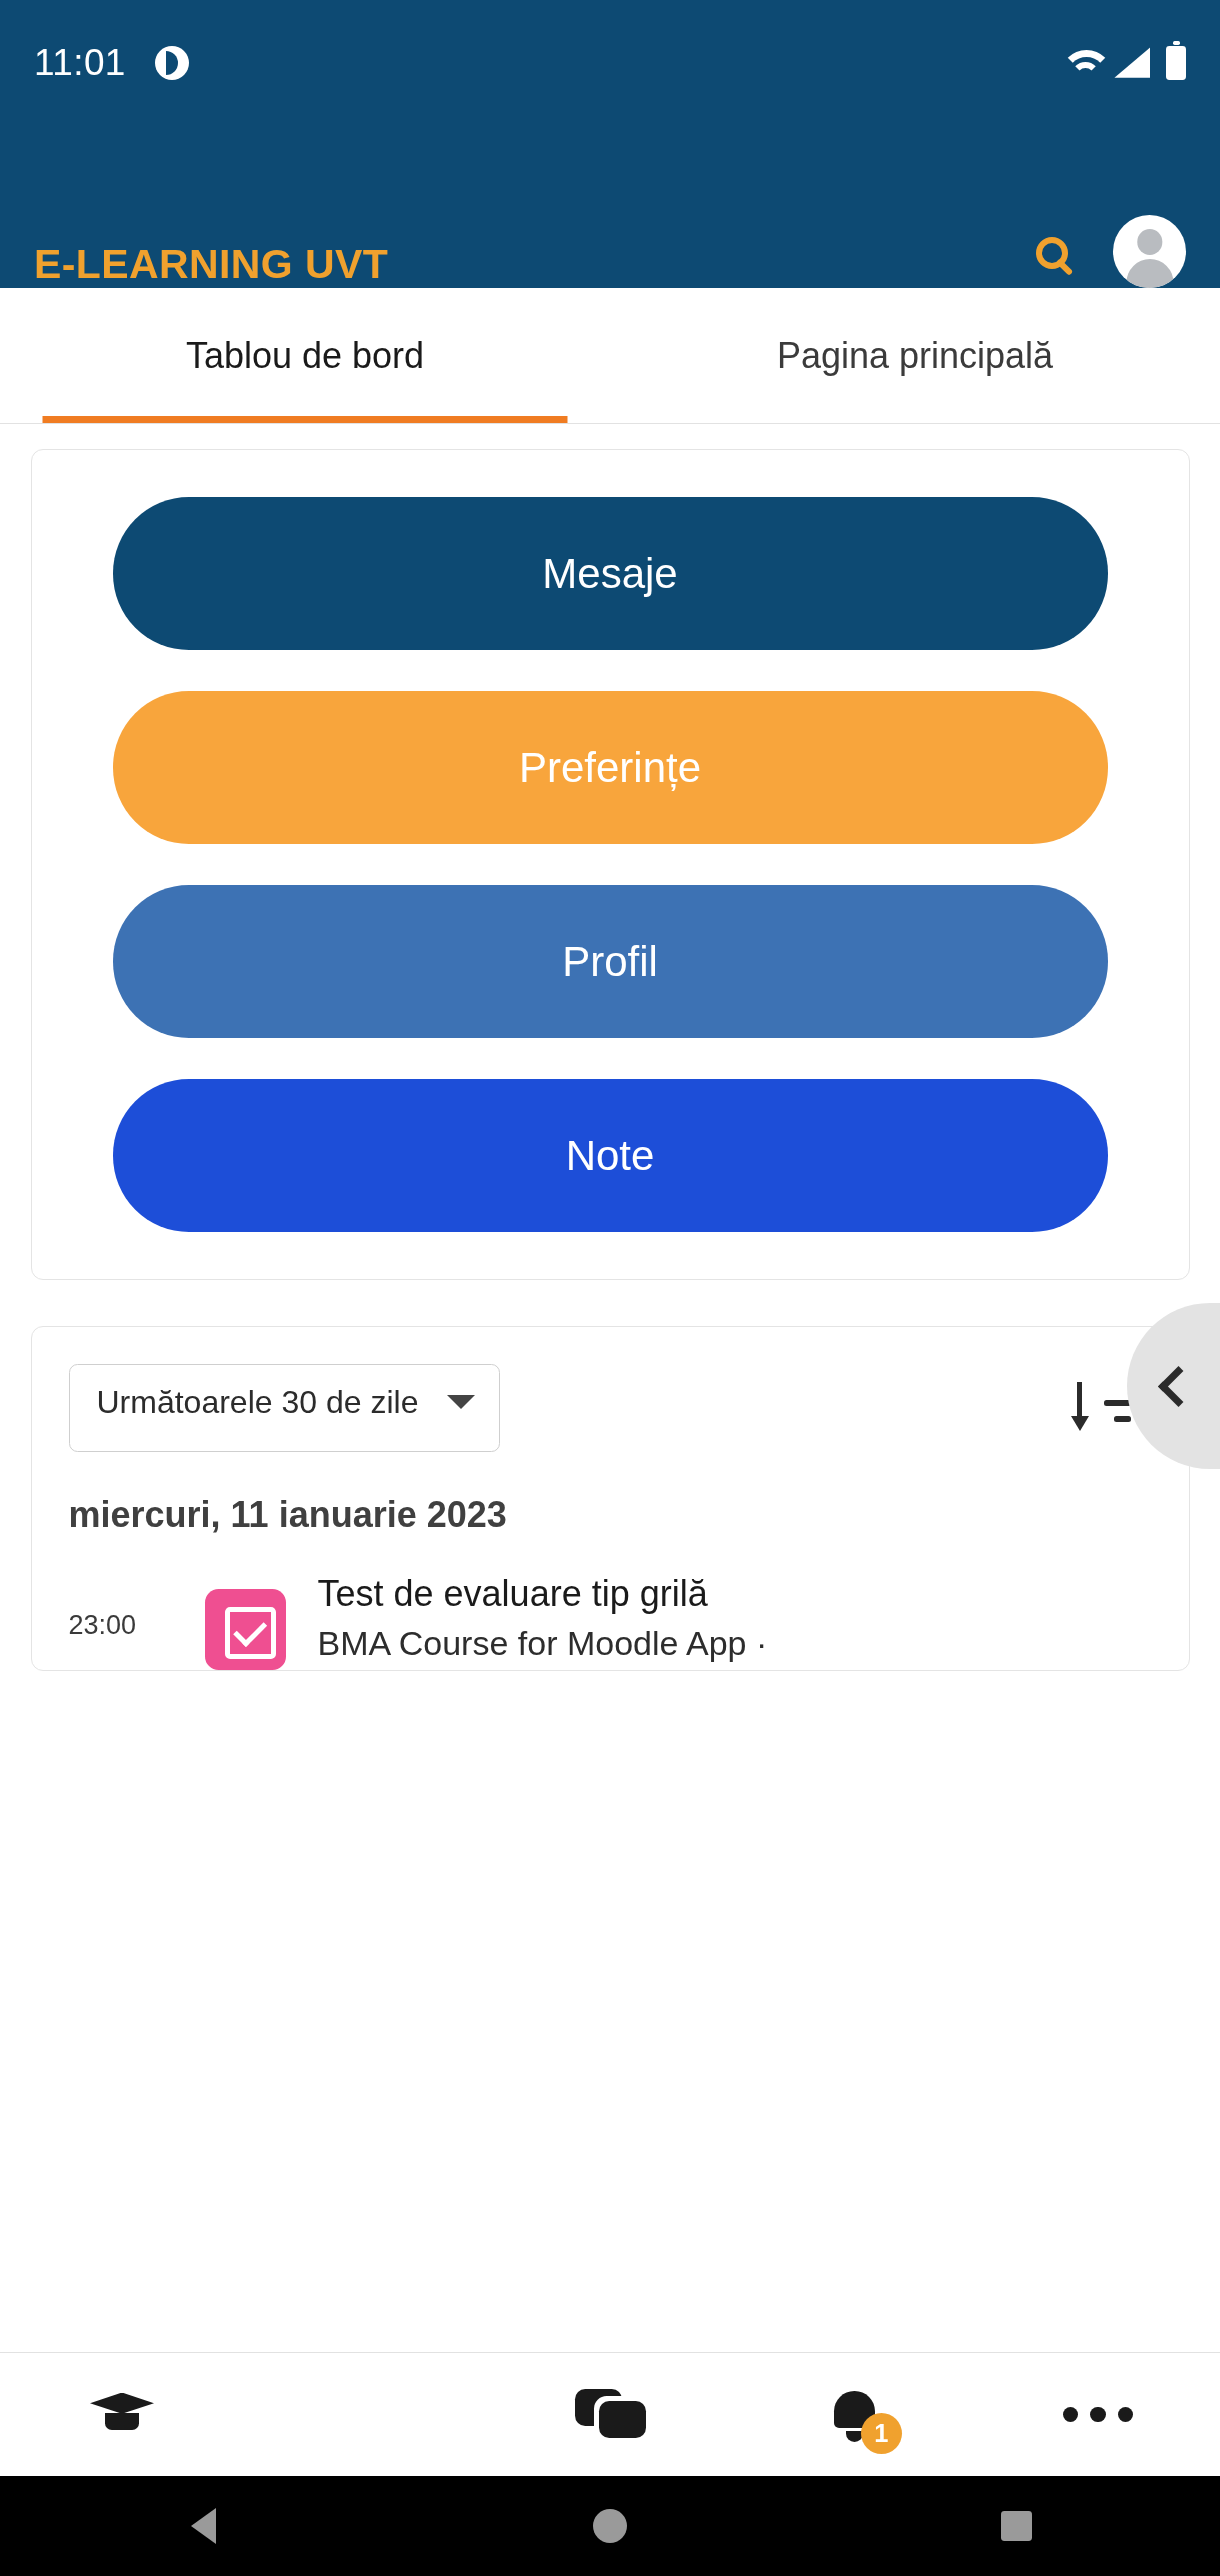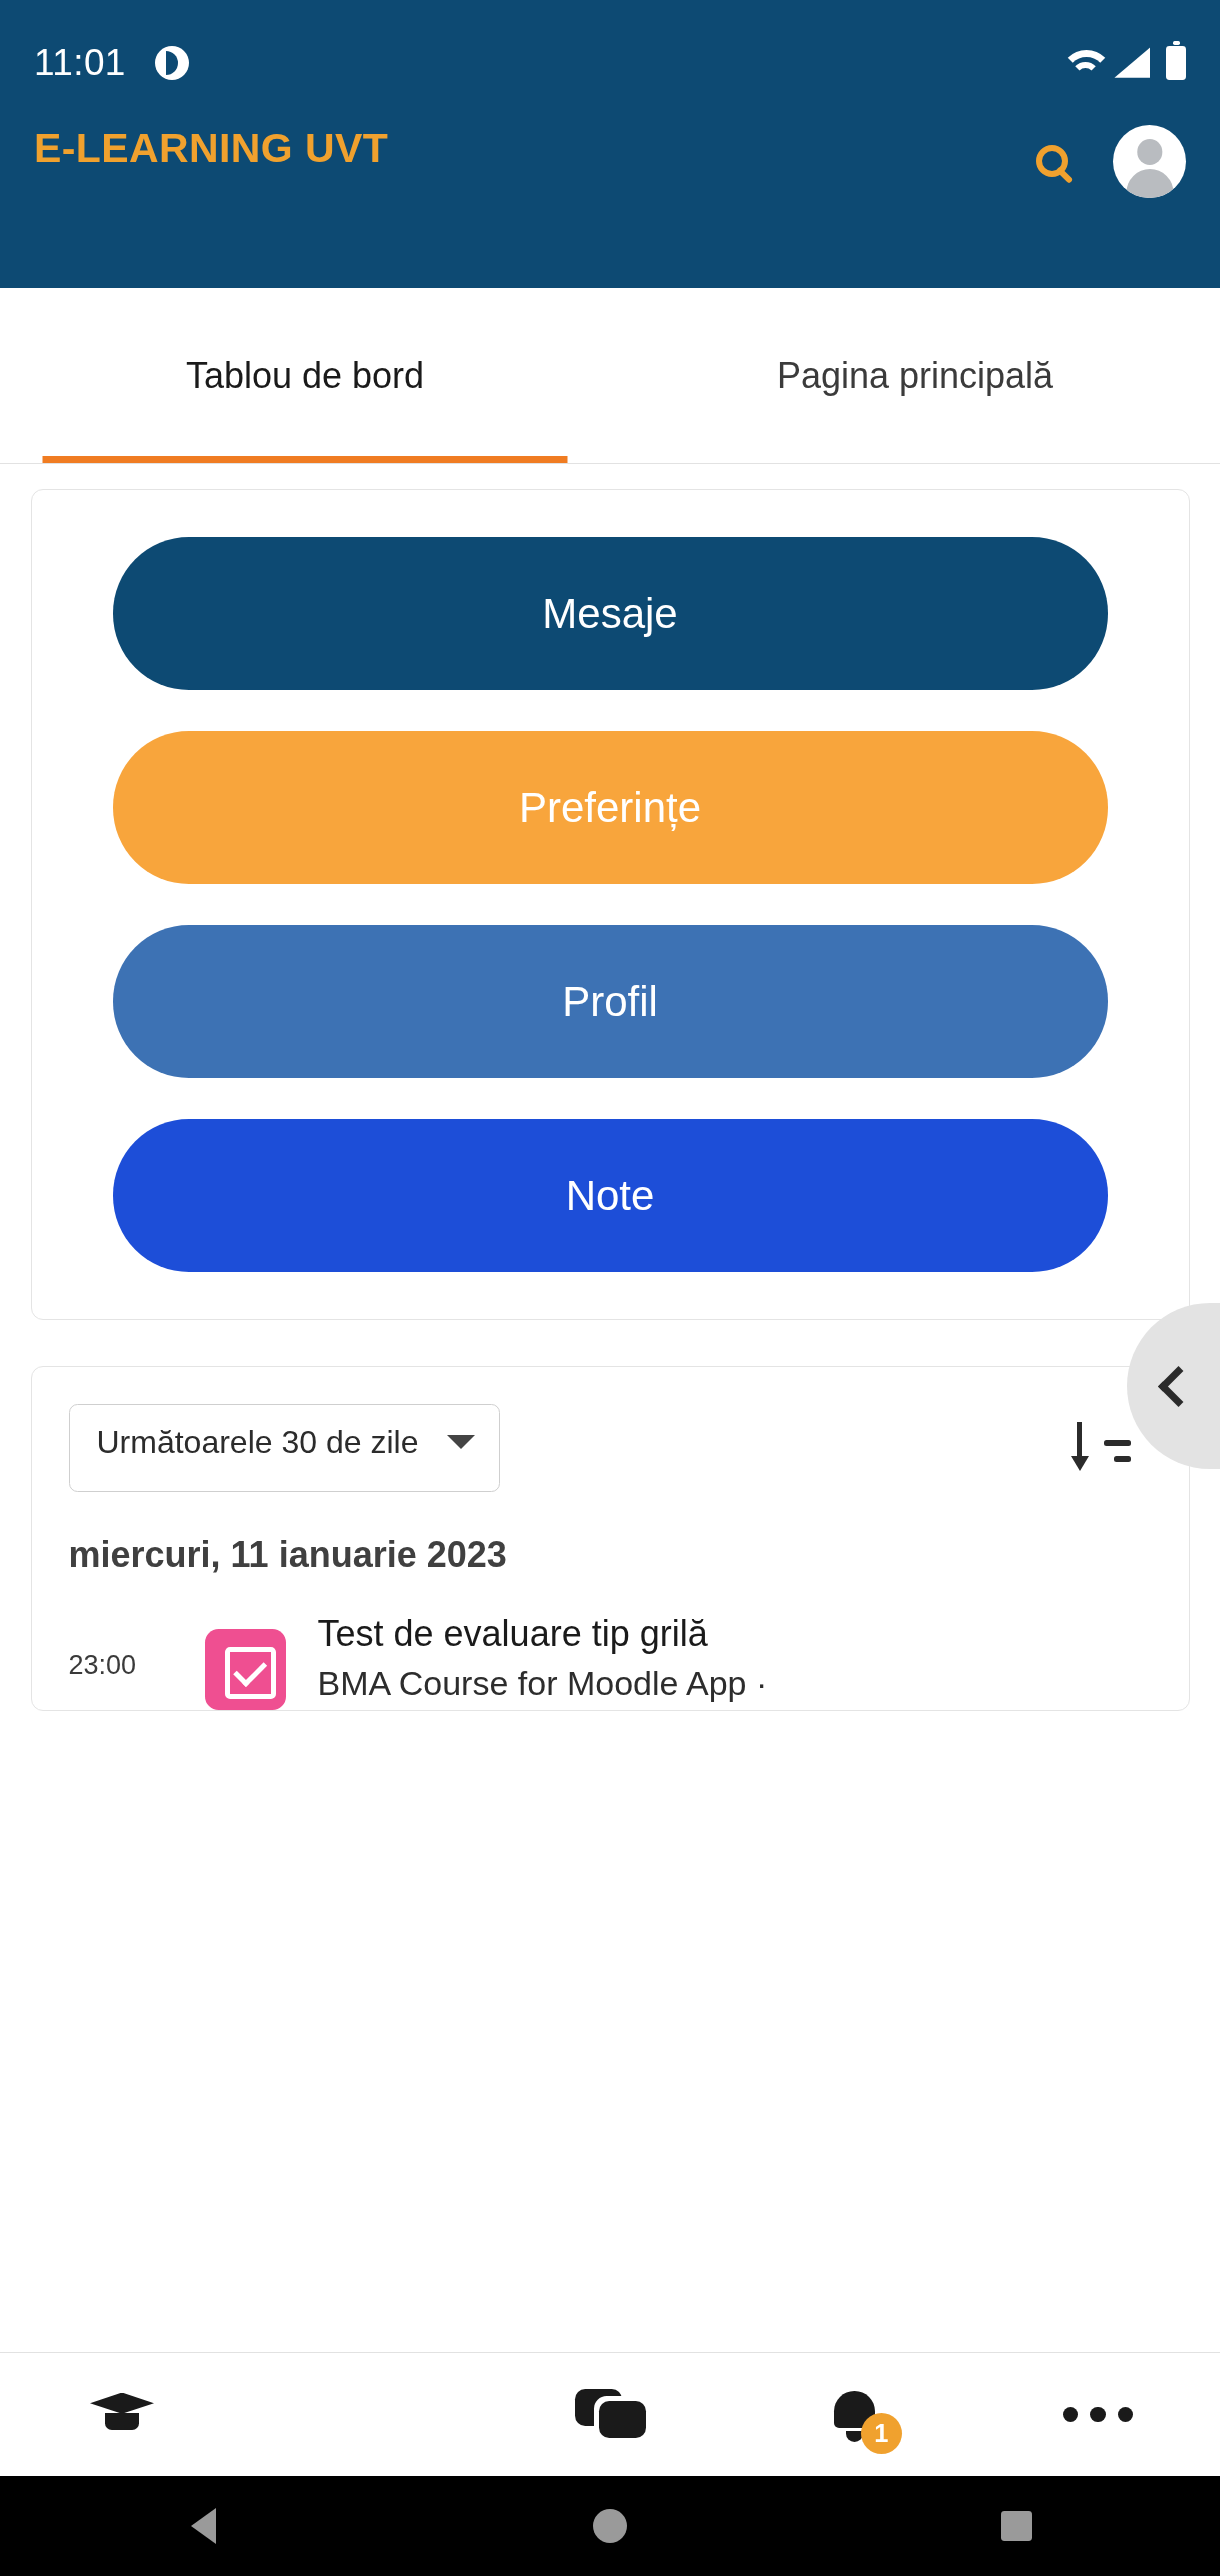--- a/index.html
+++ b/index.html
@@ -71,21 +71,21 @@
   .ic-battery::after {
     content: ""; position: absolute; left: 4.2px; top: -7.6px;
     width: 6.8px; height: 4.2px; background: #ffffff; border-radius: 1.7px;
   }
 
   
   .app-bar {
     height: 163px;
     background: #0d4a73;
     display: flex;
-    align-items: flex-start;
+    align-items: flex-end;
     padding: 0 34px;
     flex: 0 0 auto;
   }
   .app-title {
     color: #f0a12e;
     font-size: 41px;
     font-weight: bold;
     letter-spacing: 0.4px;
   }
   .app-bar-spacer { flex: 1; }
@@ -109,21 +109,21 @@
     transform: translateX(-50%);
   }
   .avatar::after {
     content: ""; position: absolute; left: 50%; top: 44px;
     width: 47px; height: 39px; border-radius: 24px 24px 0 0; background: #b9bcc0;
     transform: translateX(-50%);
   }
 
   
   .tabs {
-    height: 176px;
+    height: 136px;
     display: flex;
     background: #ffffff;
     border-bottom: 1.7px solid #e2e2e2;
     flex: 0 0 auto;
   }
   .tab {
     flex: 1;
     display: flex;
     align-items: center;
     justify-content: center;

